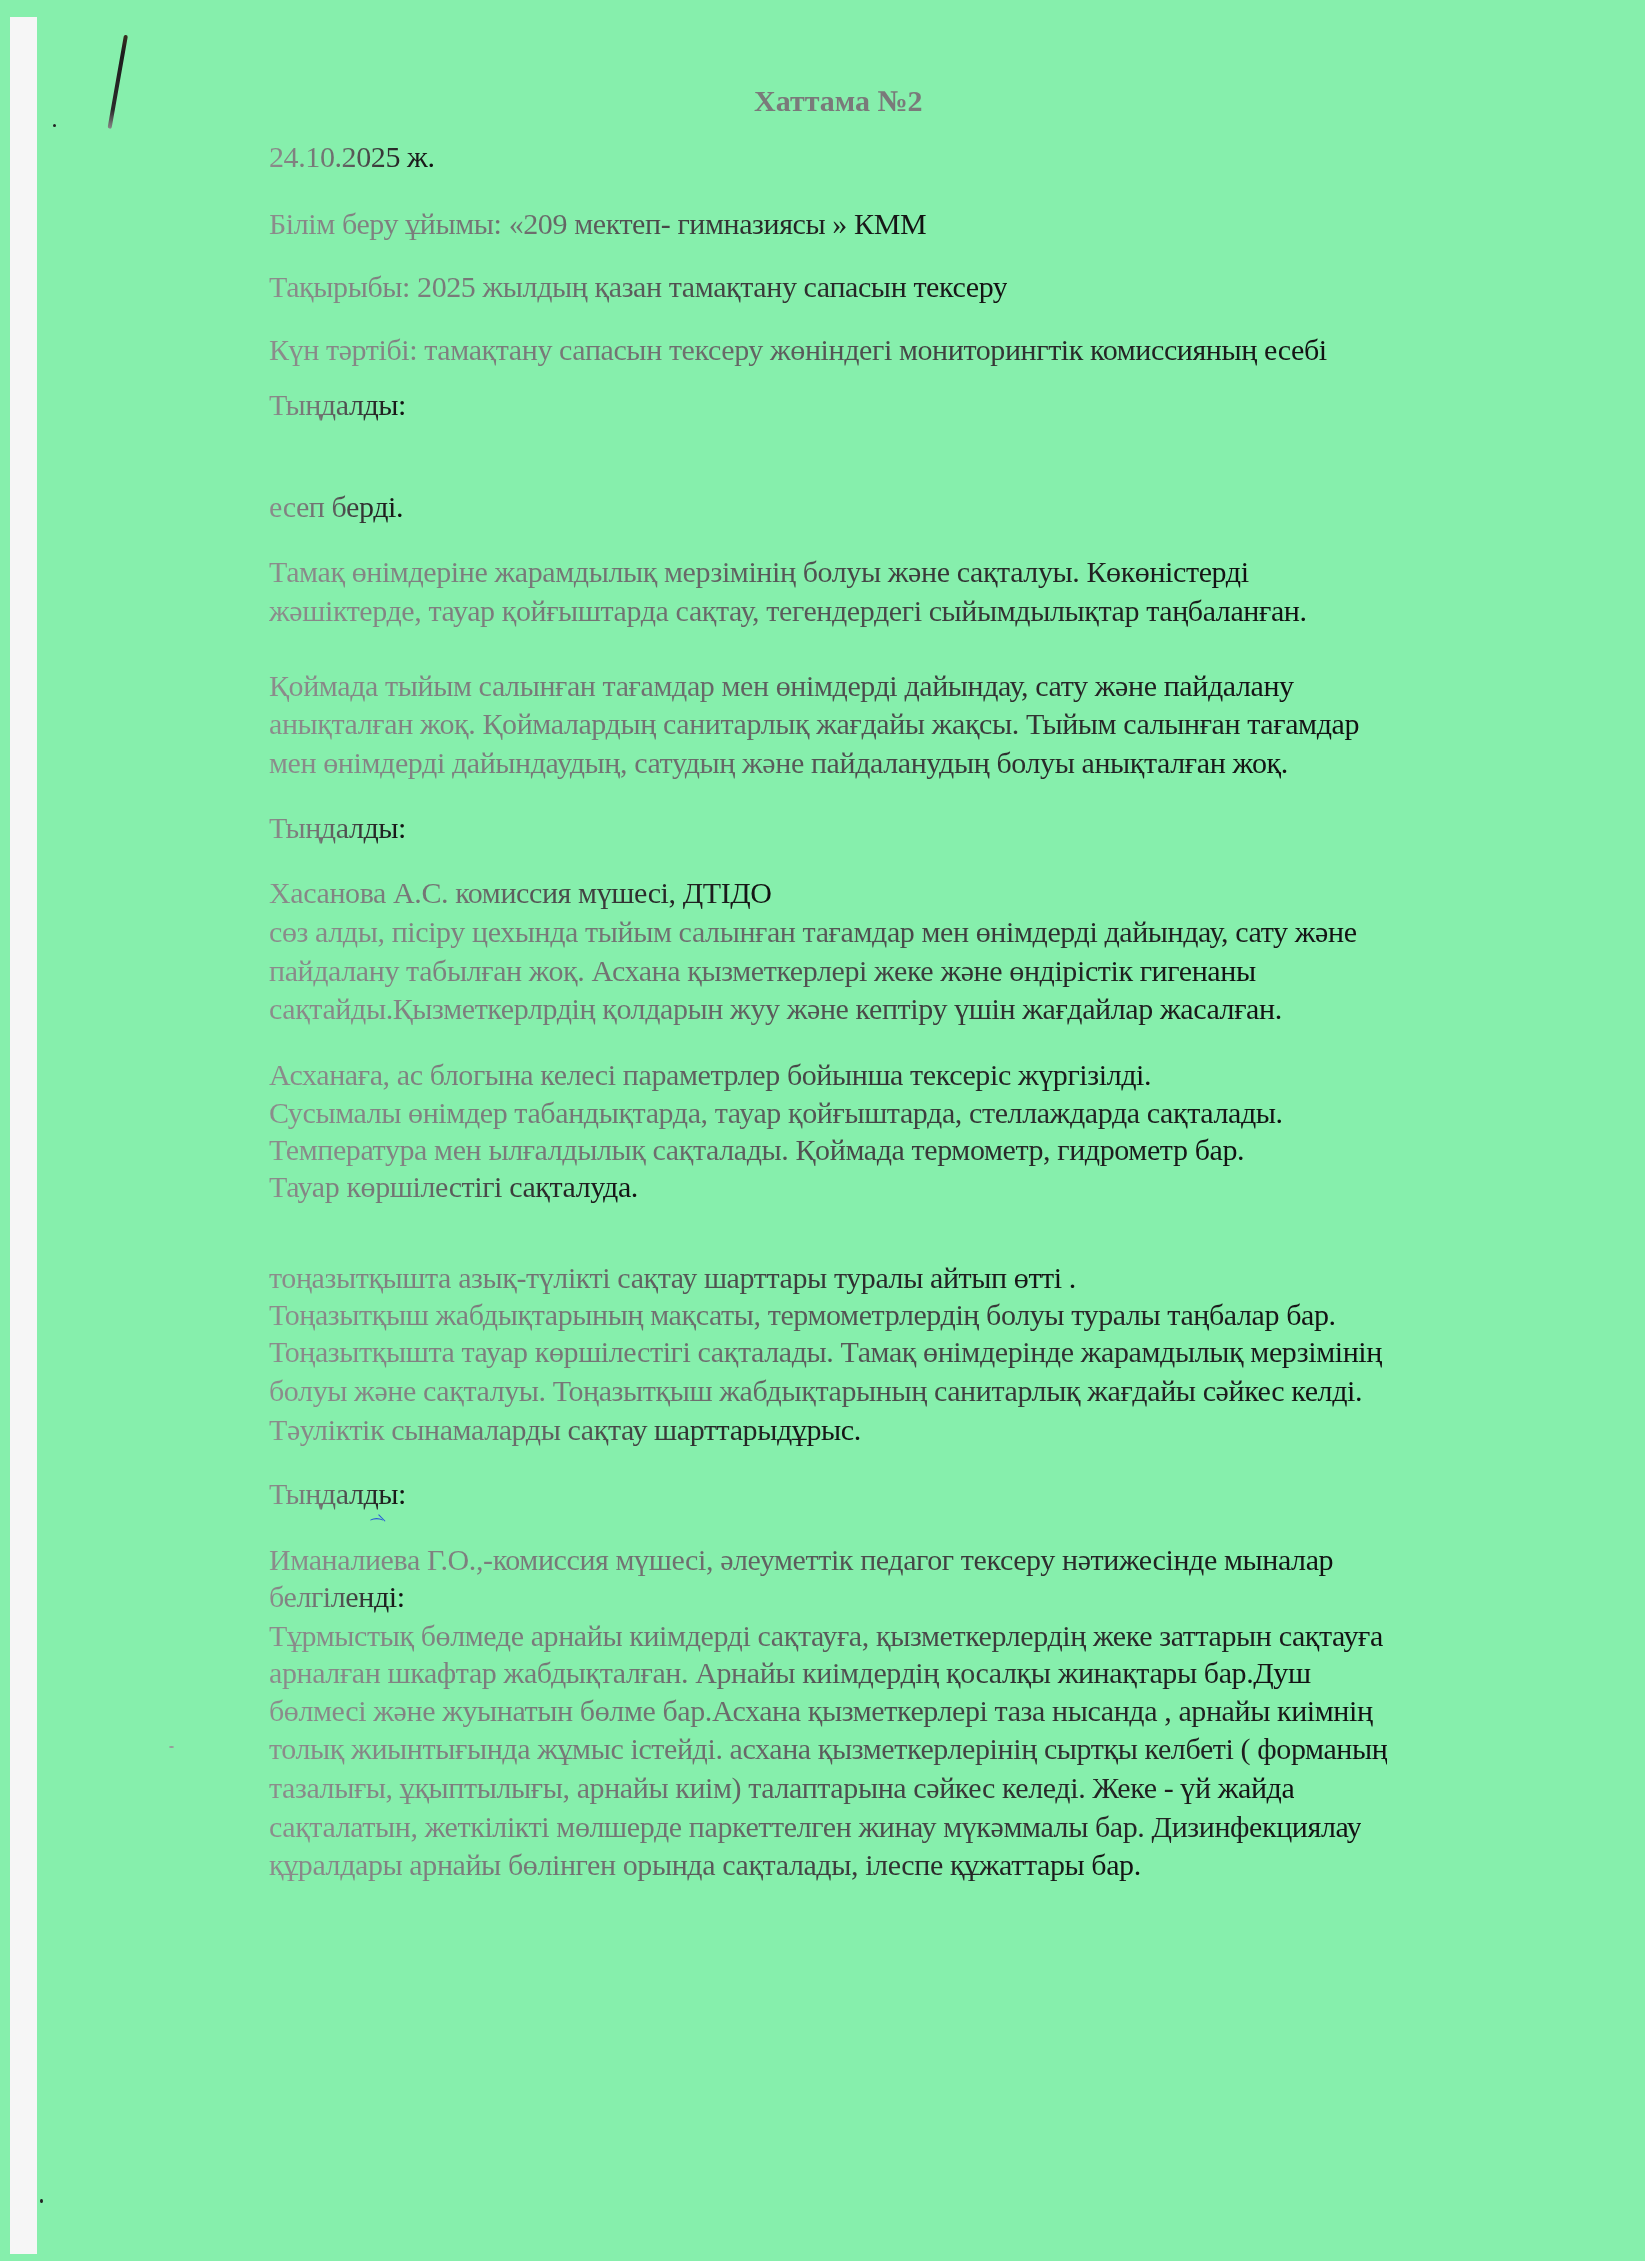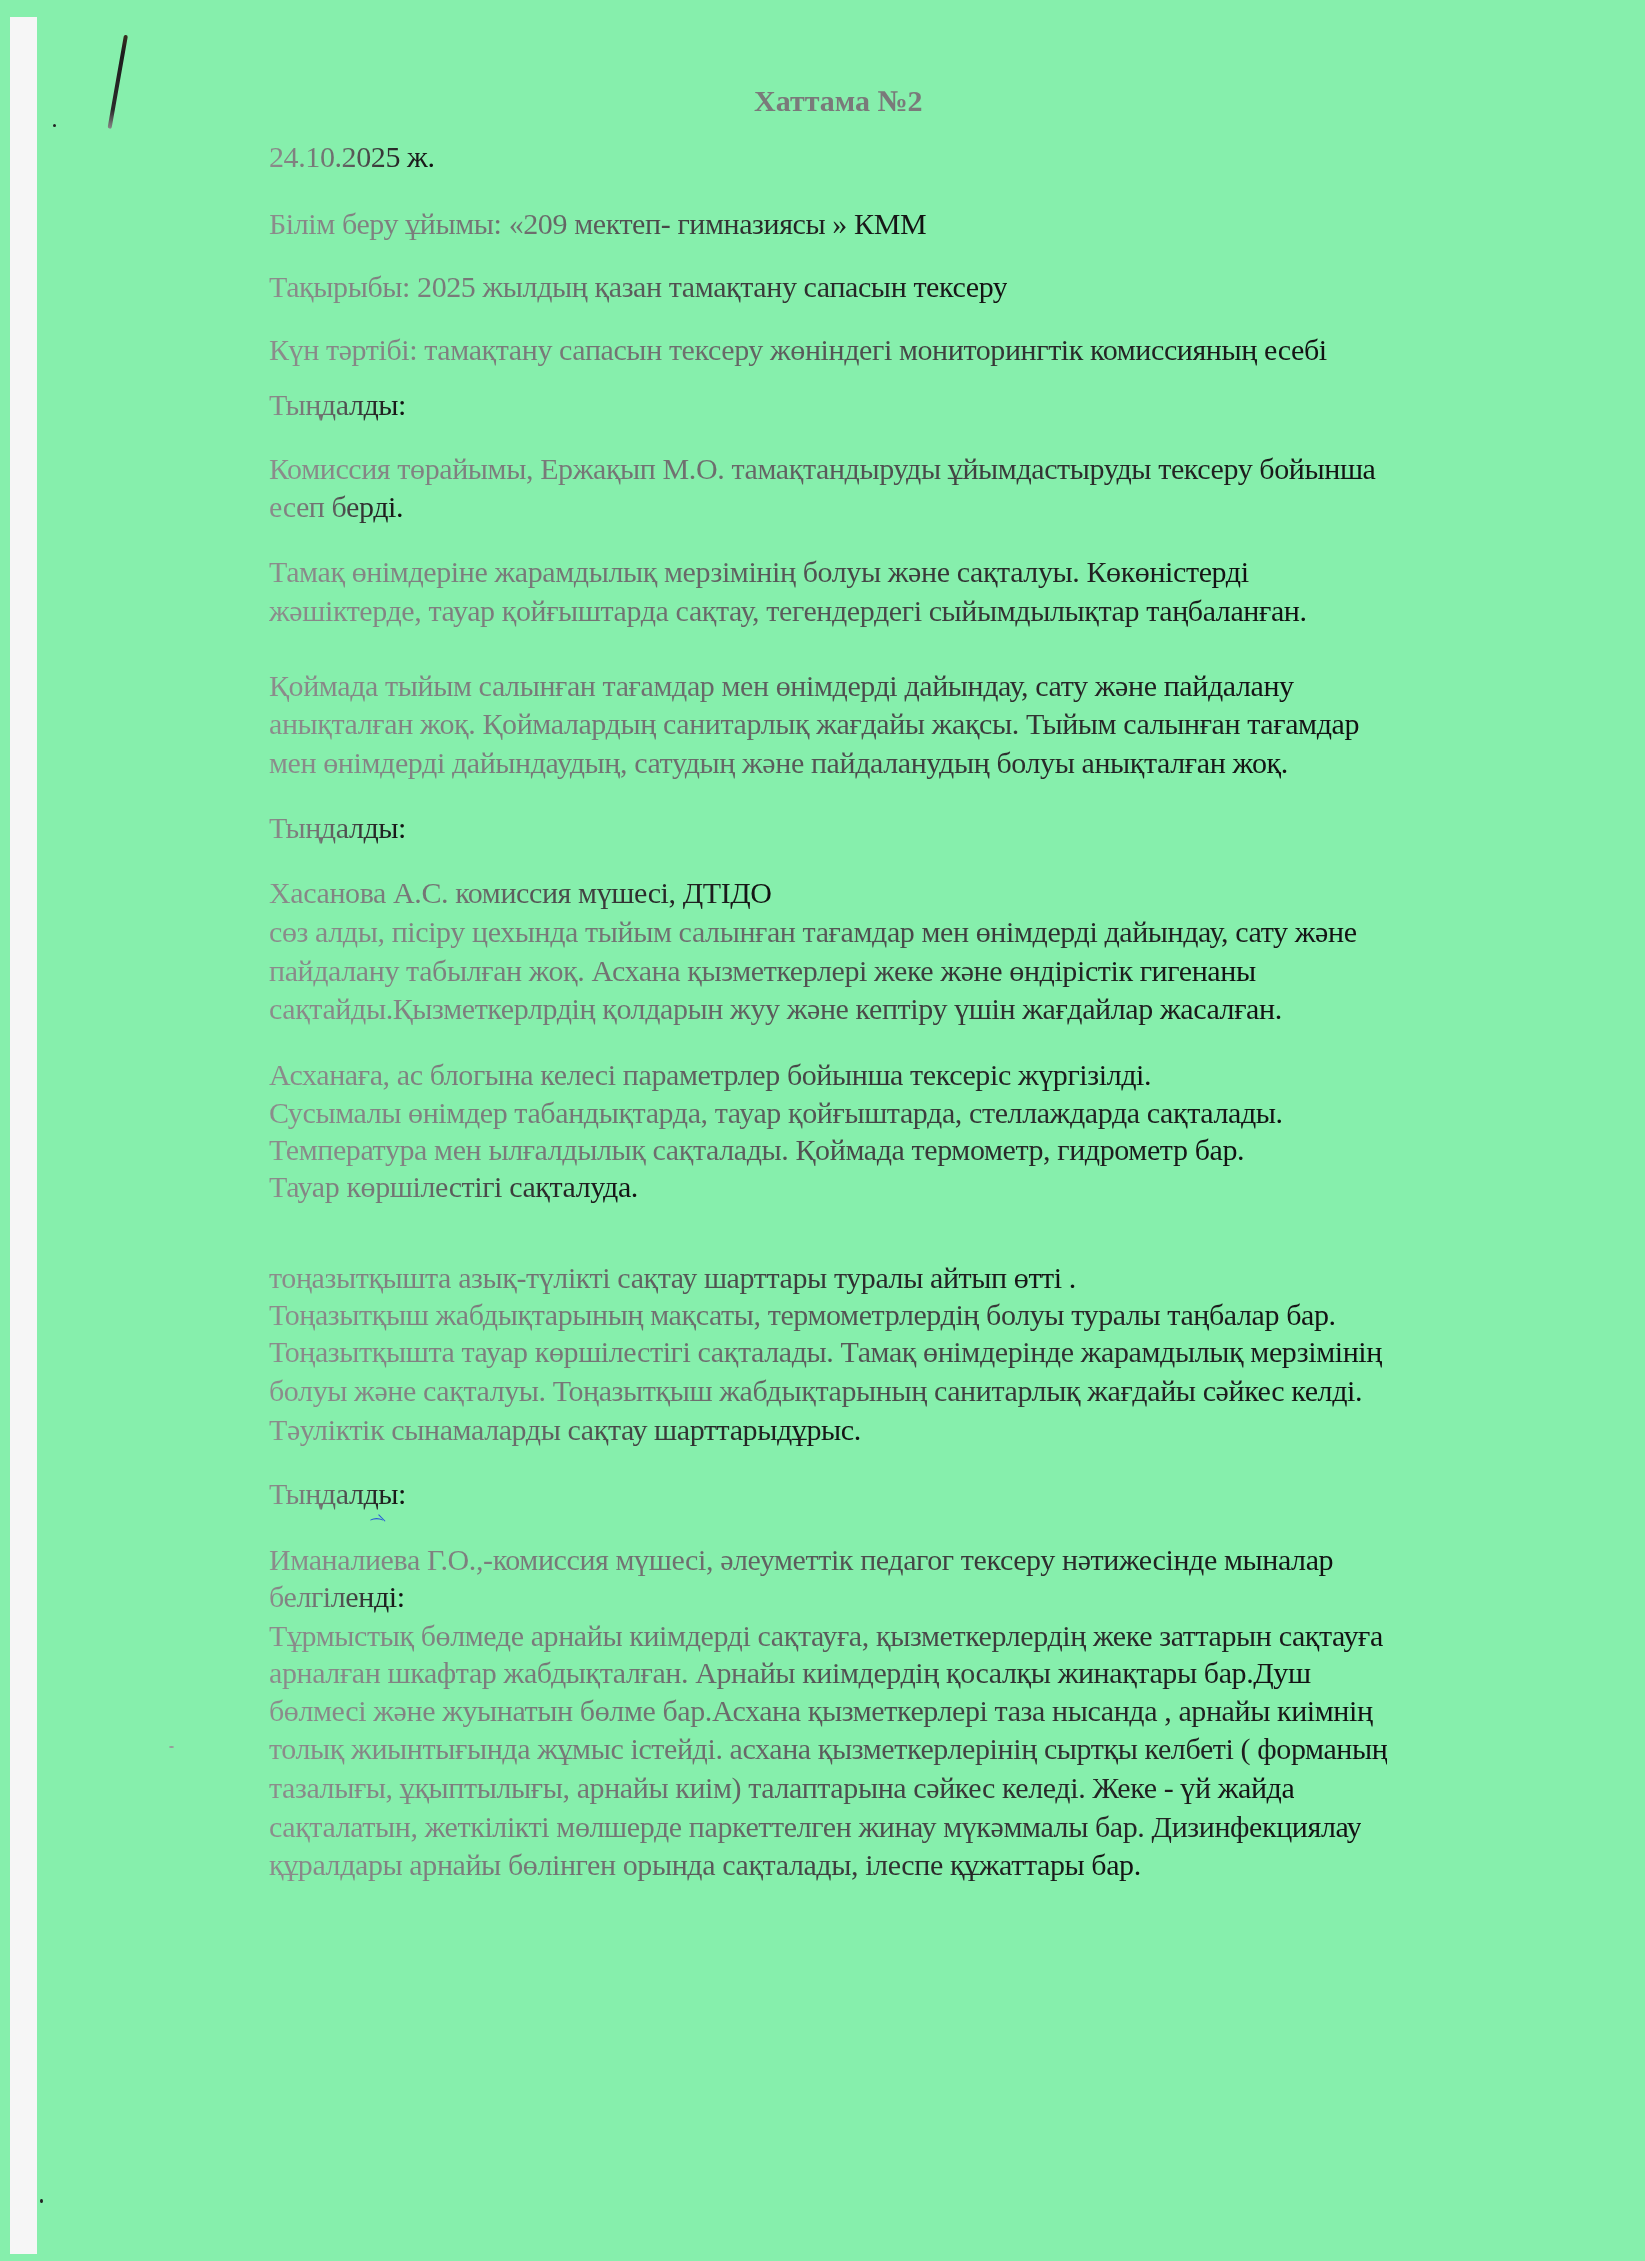--- a/index.html
+++ b/index.html
@@ -83,21 +83,20 @@
   <div class="dot" style="left:169px;top:1746px;width:5.2px;height:1.9px;background:#999;"></div>
 
   <div class="title">Хаттама №2</div>
 
   <div class="line" style="top:139px;">24.10.2025 ж.</div>
   <div class="line" style="top:206px;">Білім беру ұйымы: «209  мектеп- гимназиясы » КММ</div>
   <div class="line" style="top:269px;">Тақырыбы: 2025 жылдың қазан тамақтану сапасын тексеру</div>
   <div class="line" style="top:332px;">Күн тәртібі: тамақтану сапасын тексеру жөніндегі мониторингтік комиссияның есебі</div>
 
   <div class="line" style="top:387px;">Тыңдалды:</div>
-  <div class="line" style="top:451px;"> Комиссия төрайымы, Ержақып М.О.   тамақтандыруды ұйымдастыруды тексеру бойынша</div>
   <div class="line" style="top:489px;">есеп берді.</div>
 
   <div class="line" style="top:554px;">Тамақ өнімдеріне жарамдылық  мерзімінің болуы және сақталуы. Көкөністерді</div>
   <div class="line" style="top:593px;">жәшіктерде, тауар қойғыштарда сақтау, тегендердегі сыйымдылықтар таңбаланған.</div>
   <div class="line" style="top:668px;">Қоймада тыйым салынған тағамдар мен өнімдерді дайындау, сату және пайдалану</div>
   <div class="line" style="top:706px;">анықталған жоқ. Қоймалардың санитарлық жағдайы жақсы. Тыйым салынған тағамдар</div>
   <div class="line" style="top:745px;">мен өнімдерді дайындаудың, сатудың және пайдаланудың болуы анықталған жоқ.</div>
 
   <div class="line" style="top:810px;">Тыңдалды:</div>
   <div class="line" style="top:875px;">Хасанова А.С. комиссия мүшесі, ДТІДО</div>

